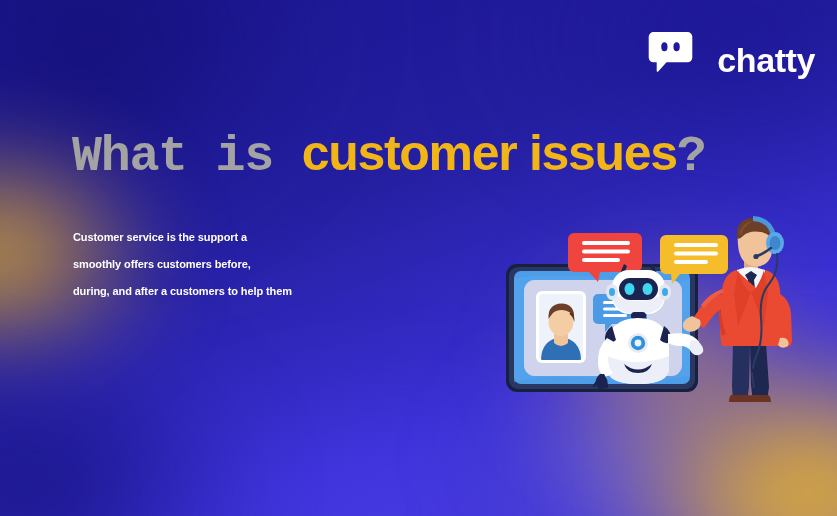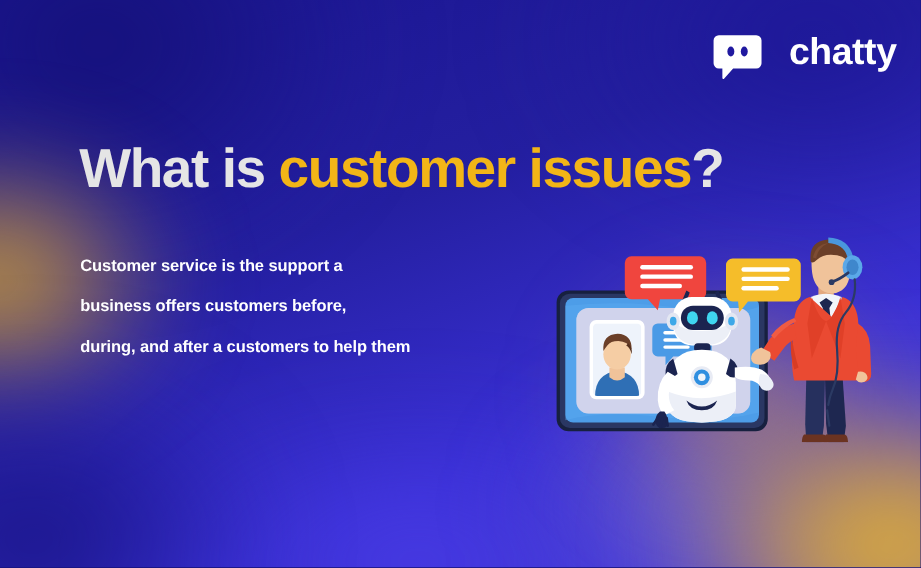--- a/index.html
+++ b/index.html
@@ -88,21 +88,21 @@
     height: 330px;
     background: radial-gradient(closest-side, rgba(28,22,150,0.85) 0%, rgba(30,24,152,0.35) 58%, rgba(40,34,170,0.0) 100%);
   }
 
   
   .logo {
     position: absolute;
     right: 22px;
     top: 30px;
     display: flex;
-    align-items: flex-start;
+    align-items: flex-end;
     gap: 23px;
     z-index: 6;
   }
   .logo-mark { width: 47px; height: 47px; display: block; }
   .logo-text {
     color: #ffffff;
     font-size: 34px;
     font-weight: 700;
     letter-spacing: -0.4px;
     line-height: 1;
@@ -113,32 +113,32 @@
     position: absolute;
     left: 72px;
     top: 92px;
     z-index: 5;
     font-size: 50px;
     font-weight: 700;
     letter-spacing: -1.3px;
     line-height: 1.08;
     white-space: nowrap;
   }
-  .hl-white { color: #e5e5e5; }
+  .hl-white { color: #a3a3a3; font-family: Liberation Mono, monospace; }
   .hl-yellow { color: #f2b517; }
 
   
   .body-copy {
     position: absolute;
     left: 73px;
     top: 224px;
     z-index: 5;
     width: 400px;
     color: #ffffff;
-    font-size: 15px;
+    font-size: 11px;
     font-weight: 700;
     line-height: 2.45;
     letter-spacing: -0.1px;
   }
   .body-copy .ln { display: block; white-space: nowrap; }
 
   
   .illustration {
     position: absolute;
     left: 488px;
@@ -174,21 +174,21 @@
     </span>
     <span class="logo-text">chatty</span>
   </div>
 
   <h1 class="headline">
     <span class="hl-white">What is </span><span class="hl-yellow">customer issues</span><span class="hl-white">?</span>
   </h1>
 
   <div class="body-copy">
     <span class="ln">Customer service is the support a</span>
-    <span class="ln">business offers customers before,</span>
+    <span class="ln">smoothly offers customers before,</span>
     <span class="ln">during, and after a customers to help them</span>
   </div>
 
   <div class="illustration">
     <svg viewBox="0 0 330 190" aria-hidden="true">
 
       <g>
         <rect x="18" y="52" width="192" height="128" rx="11" fill="#17203f"></rect>
         <rect x="21" y="55" width="186" height="122" rx="9" fill="#2a3763"></rect>
         <rect x="26" y="59" width="176" height="113" rx="7" fill="#4d9de8"></rect>

